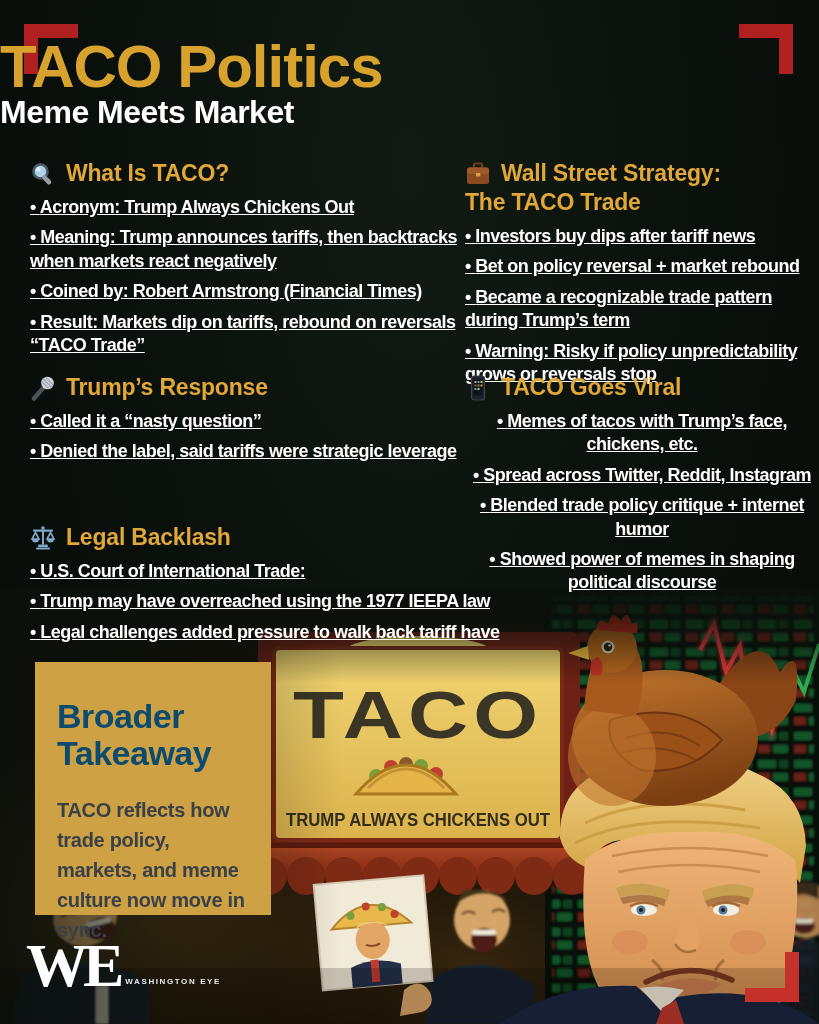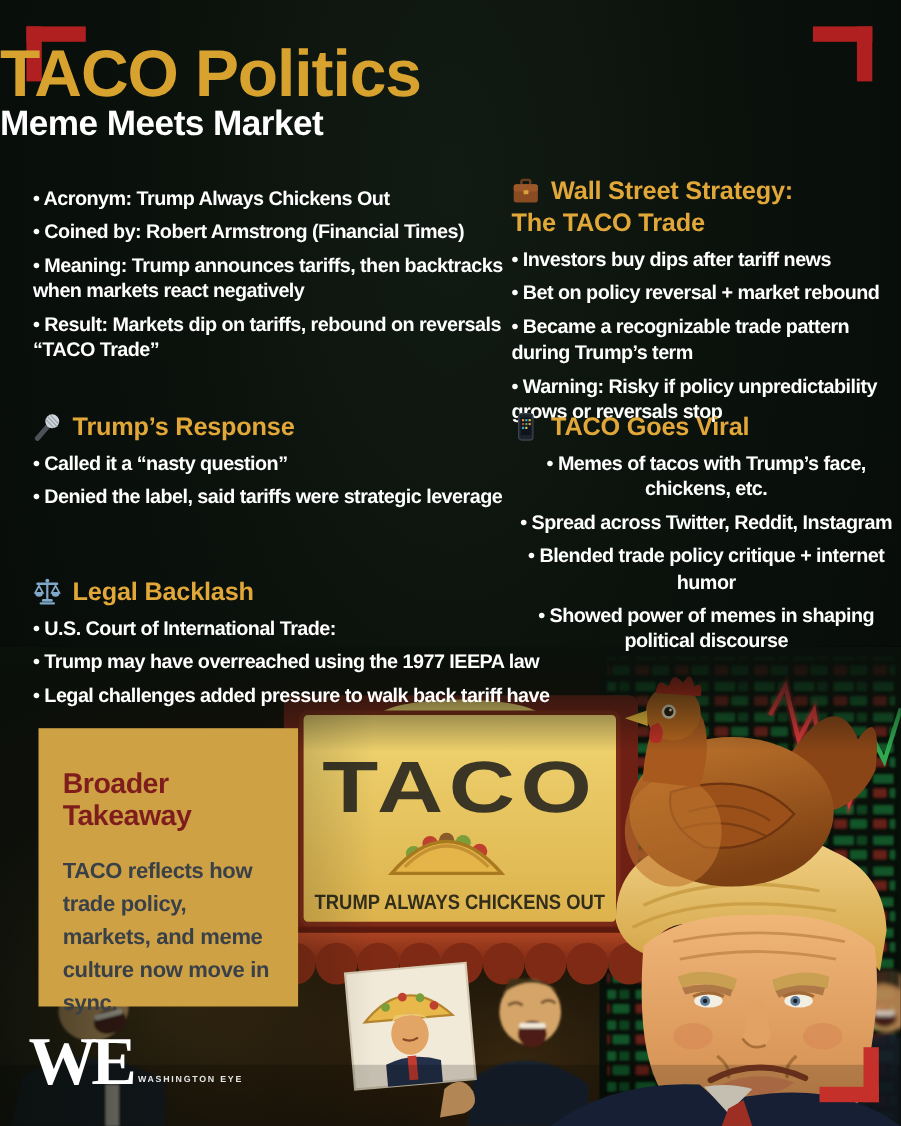--- a/index.html
+++ b/index.html
@@ -17,31 +17,31 @@
   .title{position:absolute;top:32px;left:0;width:100%;text-align:left;
     font-size:60px;font-weight:800;color:#d8a22f;letter-spacing:-1px;z-index:4;}
   .subtitle{position:absolute;top:94px;left:0;width:100%;
     font-size:32px;font-weight:800;color:#ffffff;letter-spacing:-0.5px;z-index:4;}
   
   .sec{position:absolute;z-index:3;}
   .sec-head{display:flex;align-items:center;gap:10px;color:#e1a738;font-size:23px;font-weight:800;letter-spacing:-0.2px;}
   .sec-head .icon{width:26px;height:26px;flex:0 0 auto;display:inline-block;}
   .sec-head2{color:#e1a738;font-size:23px;font-weight:800;margin-top:2px;letter-spacing:-0.2px;}
   .sec ul{margin:9px 0 0;padding:0;list-style:none;}
-  .sec li{color:#fff;font-size:18px;font-weight:700;line-height:1.3;letter-spacing:-0.5px;margin-bottom:7px;}
+  .sec li{color:#fff;font-size:18px;font-weight:700;line-height:1.3;letter-spacing:-0.5px;margin-bottom:7px;text-decoration:underline;}
   .sec li::before{content:"• ";}
   #sec-what{left:30px;top:160px;width:452px;}
   #sec-wall{left:465px;top:160px;width:354px;}
   #sec-response{left:30px;top:374px;width:462px;}
   #sec-viral{left:465px;top:374px;width:354px;text-align:center;}
   #sec-legal{left:30px;top:524px;width:492px;}
   
   .takeaway{position:absolute;left:35px;top:662px;width:192px;height:209px;
     background:#cda144;padding:36px 22px 8px 22px;z-index:6;}
-  .takeaway h3{margin:0;font-size:26px;line-height:1.1;font-weight:800;color:#7f1d1d;letter-spacing:-0.5px;}
+  .takeaway h3{margin:0;font-size:34px;line-height:1.1;font-weight:800;color:#0c4a6e;letter-spacing:-0.5px;}
   .takeaway p{margin:22px 0 0;font-size:20px;line-height:1.5;font-weight:800;color:#3a4048;letter-spacing:-0.3px;}
   
   .photo{position:absolute;left:0;top:588px;width:819px;height:436px;z-index:1;}
   .photo svg{display:block;}
   
   .logo{position:absolute;left:26px;top:936px;z-index:7;display:flex;align-items:flex-end;}
   .logo .we{font-family:"Liberation Serif",serif;font-size:62px;line-height:0.95;color:#ffffff;letter-spacing:-5px;font-weight:600;}
   .logo .cap{font-size:8px;font-weight:700;color:#e8e8e8;letter-spacing:1.6px;margin:0 0 9px 6px;white-space:nowrap;}
 </style>
 </head>
@@ -243,24 +243,34 @@
         <circle cx="609.5" cy="57.5" r="1.3" fill="#ece4cc"></circle>
       </g>
 
       <rect x="0" y="0" width="819" height="95" fill="url(#topFade)"></rect>
       <rect x="0" y="0" width="340" height="436" fill="url(#leftFade)" opacity="0.8"></rect>
       <rect x="0" y="380" width="819" height="56" fill="#000" opacity="0.18"></rect>
     </svg>
   </div>
 
   <section class="sec" id="sec-what">
+    <div class="sec-head">
+      <span class="icon">
+        <svg viewBox="0 0 26 26" width="26" height="26">
+            <circle cx="10.5" cy="10.5" r="7" fill="#aed2e8" stroke="#4a5a66" stroke-width="2.6"></circle>
+            <circle cx="8.3" cy="8.3" r="2.4" fill="#e6f3fb" opacity="0.85"></circle>
+            <rect x="14.5" y="13.2" width="11" height="4.8" rx="2.4" transform="rotate(45 14.5 13.2)" fill="#979da3"></rect>
+          </svg>
+      </span>
+      <span>What Is TACO?</span>
+    </div>
     <ul>
       <li>Acronym: Trump Always Chickens Out</li>
+      <li>Meaning: Trump announces tariffs, then backtracks when markets react negatively</li>
       <li>Coined by: Robert Armstrong (Financial Times)</li>
-      <li>Meaning: Trump announces tariffs, then backtracks when markets react negatively</li>
       <li>Result: Markets dip on tariffs, rebound on reversals “TACO Trade”</li>
     </ul>
   </section>
 
   <section class="sec" id="sec-wall">
     <div class="sec-head">
       <span class="icon">
         <svg viewBox="0 0 26 26" width="26" height="26">
             <rect x="9" y="2.5" width="8" height="5" rx="1.5" fill="none" stroke="#6b3d1e" stroke-width="2.2"></rect>
             <rect x="2" y="6.5" width="22" height="16.5" rx="2.5" fill="#8a4a22"></rect>

